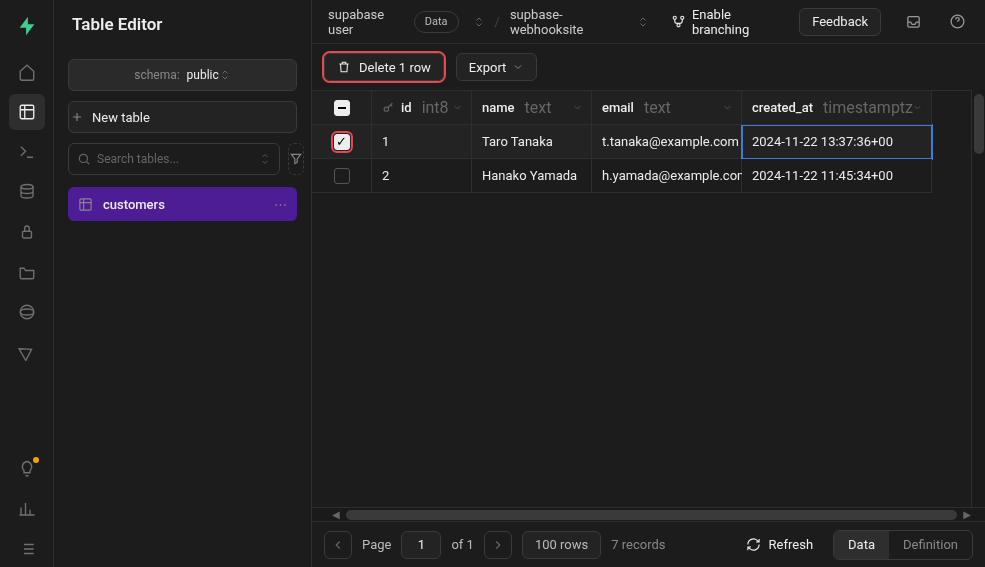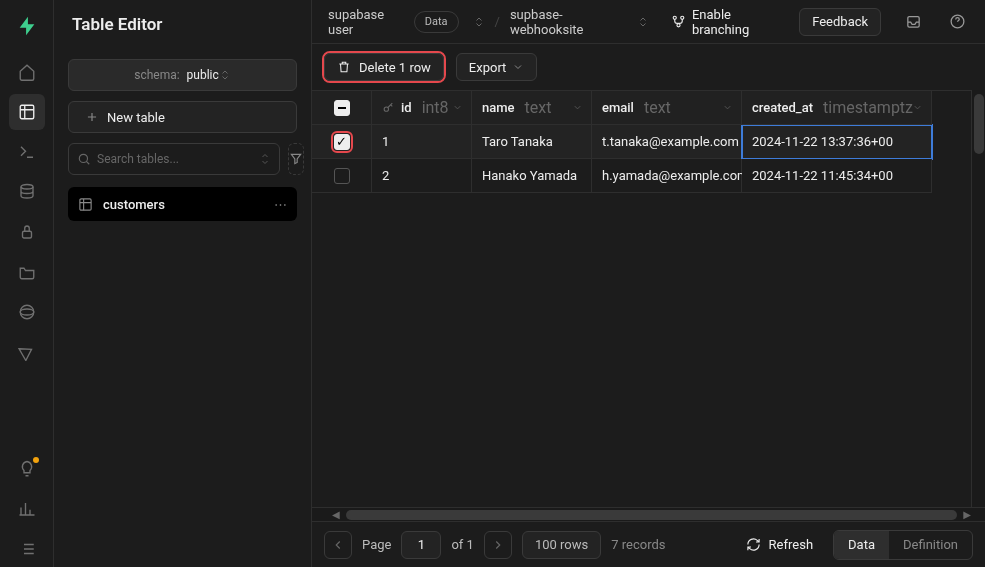--- a/index.html
+++ b/index.html
@@ -10,29 +10,29 @@
   .iconrail .ritem{width:36px;height:36px;display:flex;align-items:center;justify-content:center;border-radius:6px;color:#707070;cursor:pointer}
   .iconrail .ritem.active{background:#2e2e2e;color:#ededed}
   .iconrail .spacer{flex:1}
   .iconrail .ritem.badge{position:relative}
   .iconrail .ritem.badge::after{content:"";position:absolute;top:6px;right:6px;width:6px;height:6px;background:#f2a20d;border-radius:50%}
   .sidebar{width:258px;background:#1c1c1c;border-right:1px solid #2e2e2e;display:flex;flex-direction:column}
   .side-head{height:47px;display:flex;align-items:center;padding:0 18px;font-size:17px;font-weight:600}
   .side-body{padding:12px 14px;display:flex;flex-direction:column;gap:10px}
   .schema-sel{height:32px;background:#2a2a2a;border:1px solid #3a3a3a;border-radius:6px;display:flex;align-items:center;padding:0 10px;color:#888;cursor:pointer;justify-content:center;font-size:12px}
   .schema-sel .val{color:#ededed;margin-left:4px}
-  .newtable{height:32px;background:#232323;border:1px solid #3a3a3a;border-radius:6px;display:flex;align-items:center;padding:0 16px;gap:8px;color:#ededed;cursor:pointer;font-size:13px}
+  .newtable{height:32px;background:#232323;border:1px solid #3a3a3a;border-radius:6px;display:flex;align-items:center;padding:0 1px;gap:8px;color:#ededed;cursor:pointer;font-size:13px}
   .newtable svg{color:#888}
   .searchrow{display:flex;gap:8px}
   .searchbox{flex:1;height:32px;background:#1c1c1c;border:1px solid #3a3a3a;border-radius:6px;display:flex;align-items:center;padding:0 8px;gap:6px;color:#666}
   .searchbox input{flex:1;background:transparent;border:none;outline:none;color:#ededed;font-size:12px}
   .searchbox input::placeholder{color:#666}
   .filterbtn{width:32px;height:32px;border:1px dashed #3a3a3a;border-radius:6px;display:flex;align-items:center;justify-content:center;color:#888;cursor:pointer}
   .tablelist{display:flex;flex-direction:column;gap:4px;margin-top:2px}
-  .titem{height:34px;background:#000000;border-radius:6px;display:flex;align-items:center;padding:16px 10px;gap:10px;color:#ededed;cursor:pointer;justify-content:space-between;font-size:13px;font-weight:500}
+  .titem{height:34px;background:#4c1d95;border-radius:6px;display:flex;align-items:center;padding:16px 10px;gap:10px;color:#ededed;cursor:pointer;justify-content:space-between;font-size:13px;font-weight:500}
   .titem .tleft{display:flex;align-items:center;gap:10px}
   .titem .dots{color:#888}
   .main{flex:1;display:flex;flex-direction:column;background:#1c1c1c;min-width:0}
   .topbar{height:44px;border-bottom:1px solid #2e2e2e;display:flex;align-items:center;padding:0 16px;gap:10px;color:#ccc;font-size:13px}
   .topbar .sep{color:#444}
   .pill{height:22px;padding:0 10px;border:1px solid #3a3a3a;border-radius:20px;display:flex;align-items:center;font-size:11px;color:#bbb}
   .updown{color:#666;margin-left:4px}
   .topbar .right{margin-left:auto;display:flex;align-items:center;gap:20px}
   .btn{height:28px;padding:0 12px;border:1px solid #3a3a3a;border-radius:6px;background:#232323;display:flex;align-items:center;gap:6px;color:#ededed;cursor:pointer;font-size:13px}
   .btn.ghost{background:transparent;border:none}

